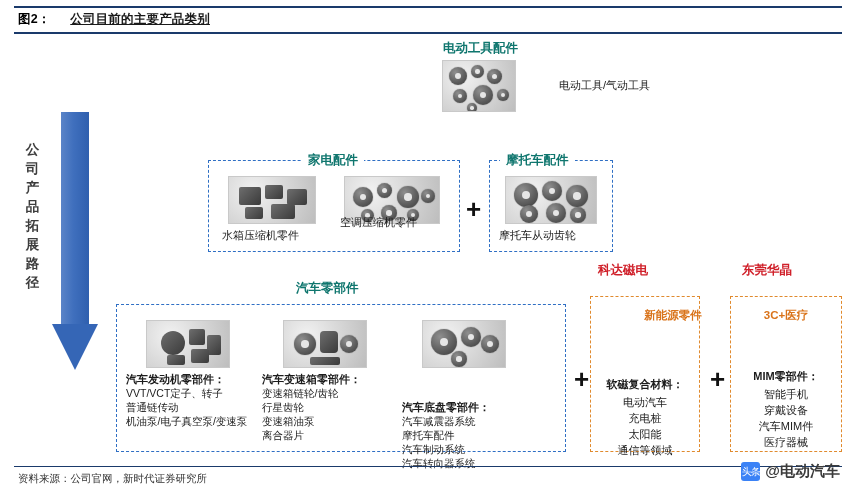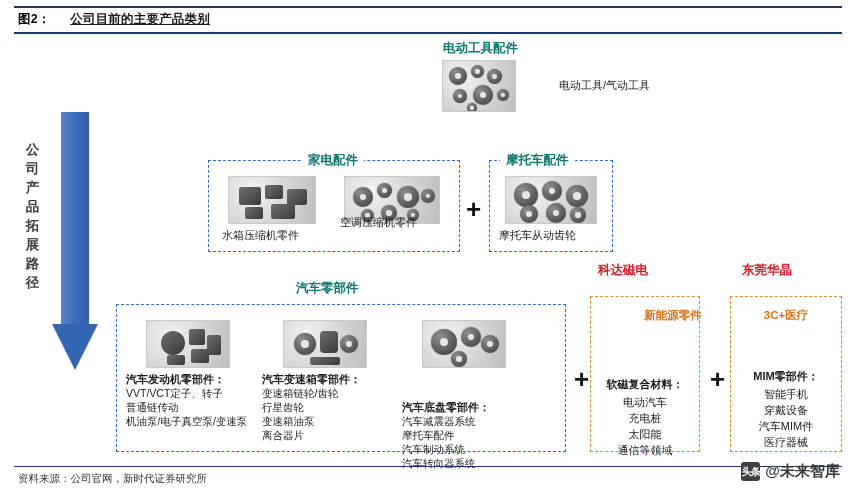--- a/index.html
+++ b/index.html
@@ -27,22 +27,22 @@
 
   
   .ftr-rule{position:absolute;left:14px;right:14px;height:1px;background:#1a3a6b;top:466px;}
   .ftr-text{position:absolute;left:18px;top:472px;font-size:10.5px;color:#333;}
   .watermark{
     position:absolute;right:16px;top:462px;
     font-size:15px;font-weight:bold;color:#3b3b3b;
     display:flex;align-items:center;gap:5px;
   }
   .wm-badge{
-    width:19px;height:19px;border-radius:3px;background:#404040;
-    color:#fff;font-size:10px;font-weight:bold;
+    width:19px;height:19px;border-radius:3px;background:#3b82f6;
+    color:#fff;font-size:10px;font-weight:normal;
     display:flex;align-items:center;justify-content:center;
     letter-spacing:-1px;
   }
 
   
   .vlabel{
     position:absolute;left:22px;top:140px;width:22px;
     font-size:13.5px;font-weight:bold;color:#3d3d3d;
     line-height:19px;text-align:center;letter-spacing:1px;
   }
@@ -244,16 +244,16 @@
     <span>智能手机</span><br>
     <span>穿戴设备</span><br>
     <span>汽车MIM件</span><br>
     <span>医疗器械</span>
   </div>
 
   <div class="ftr-rule"></div>
   <div class="ftr-text">资料来源：公司官网，新时代证券研究所</div>
   <div class="watermark">
     <span class="wm-badge">头条</span>
-    <span>@未来智库</span>
+    <span>@电动汽车</span>
   </div>
 
 </div>
 
 </body></html>

